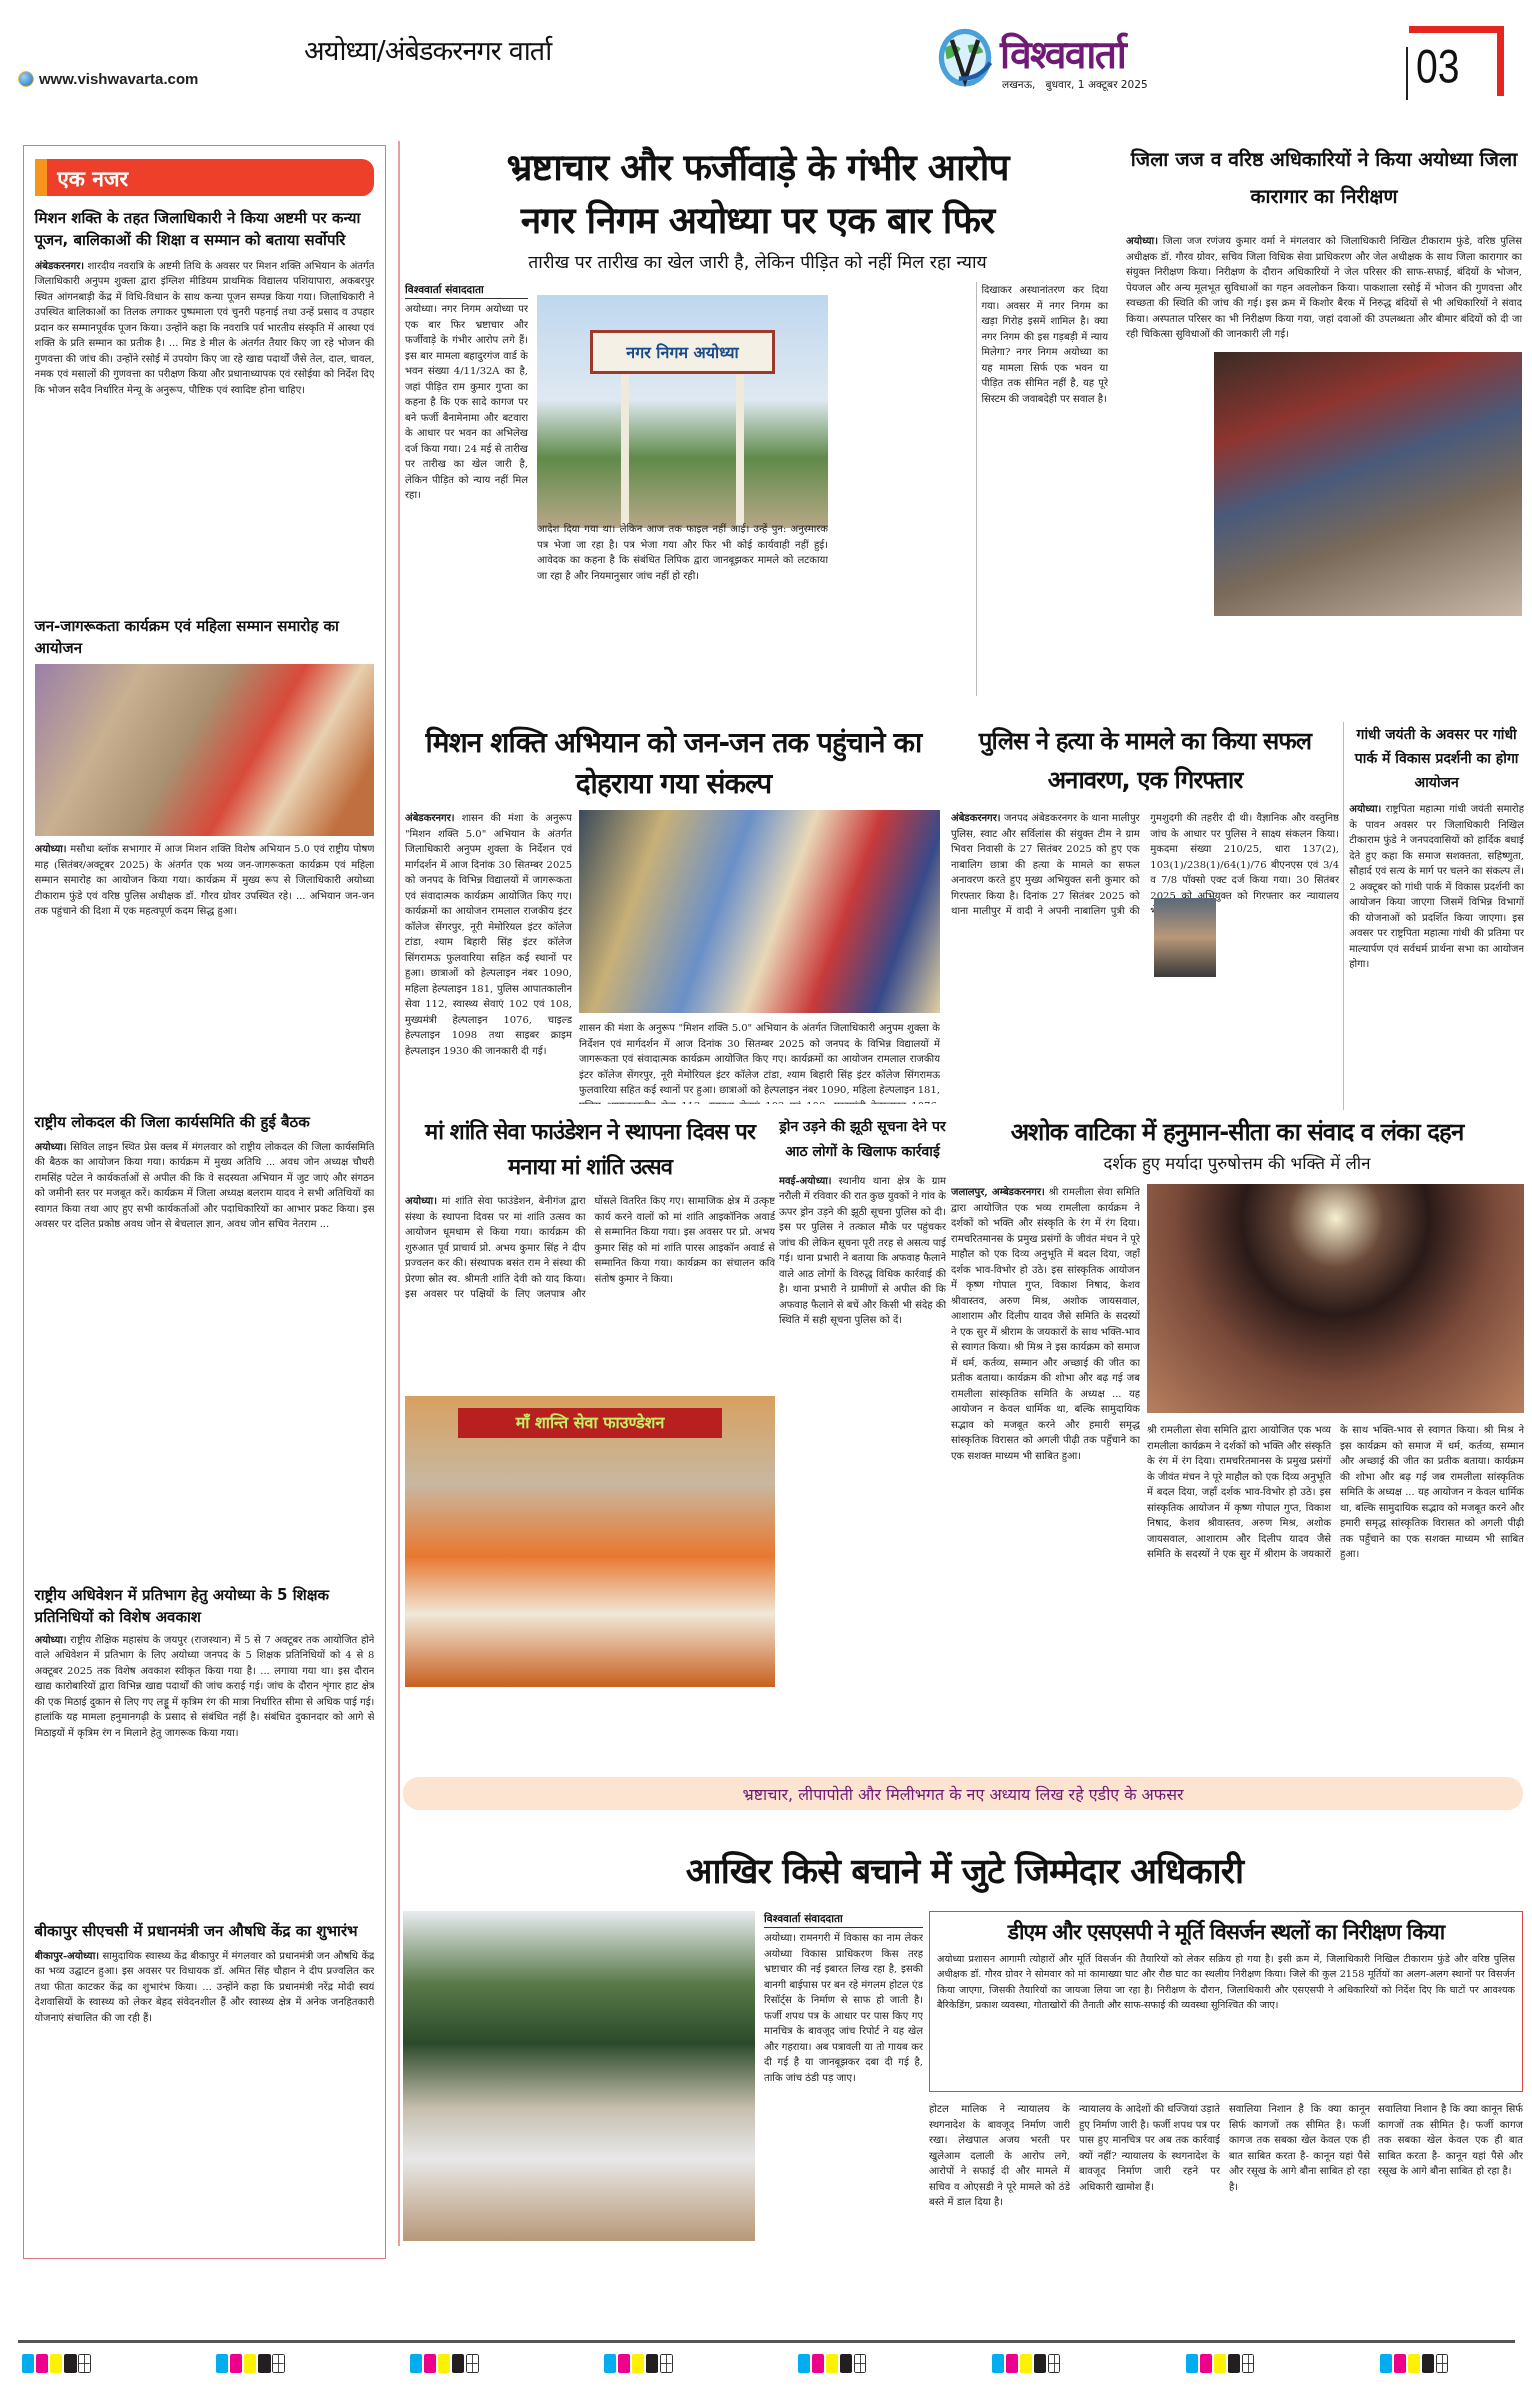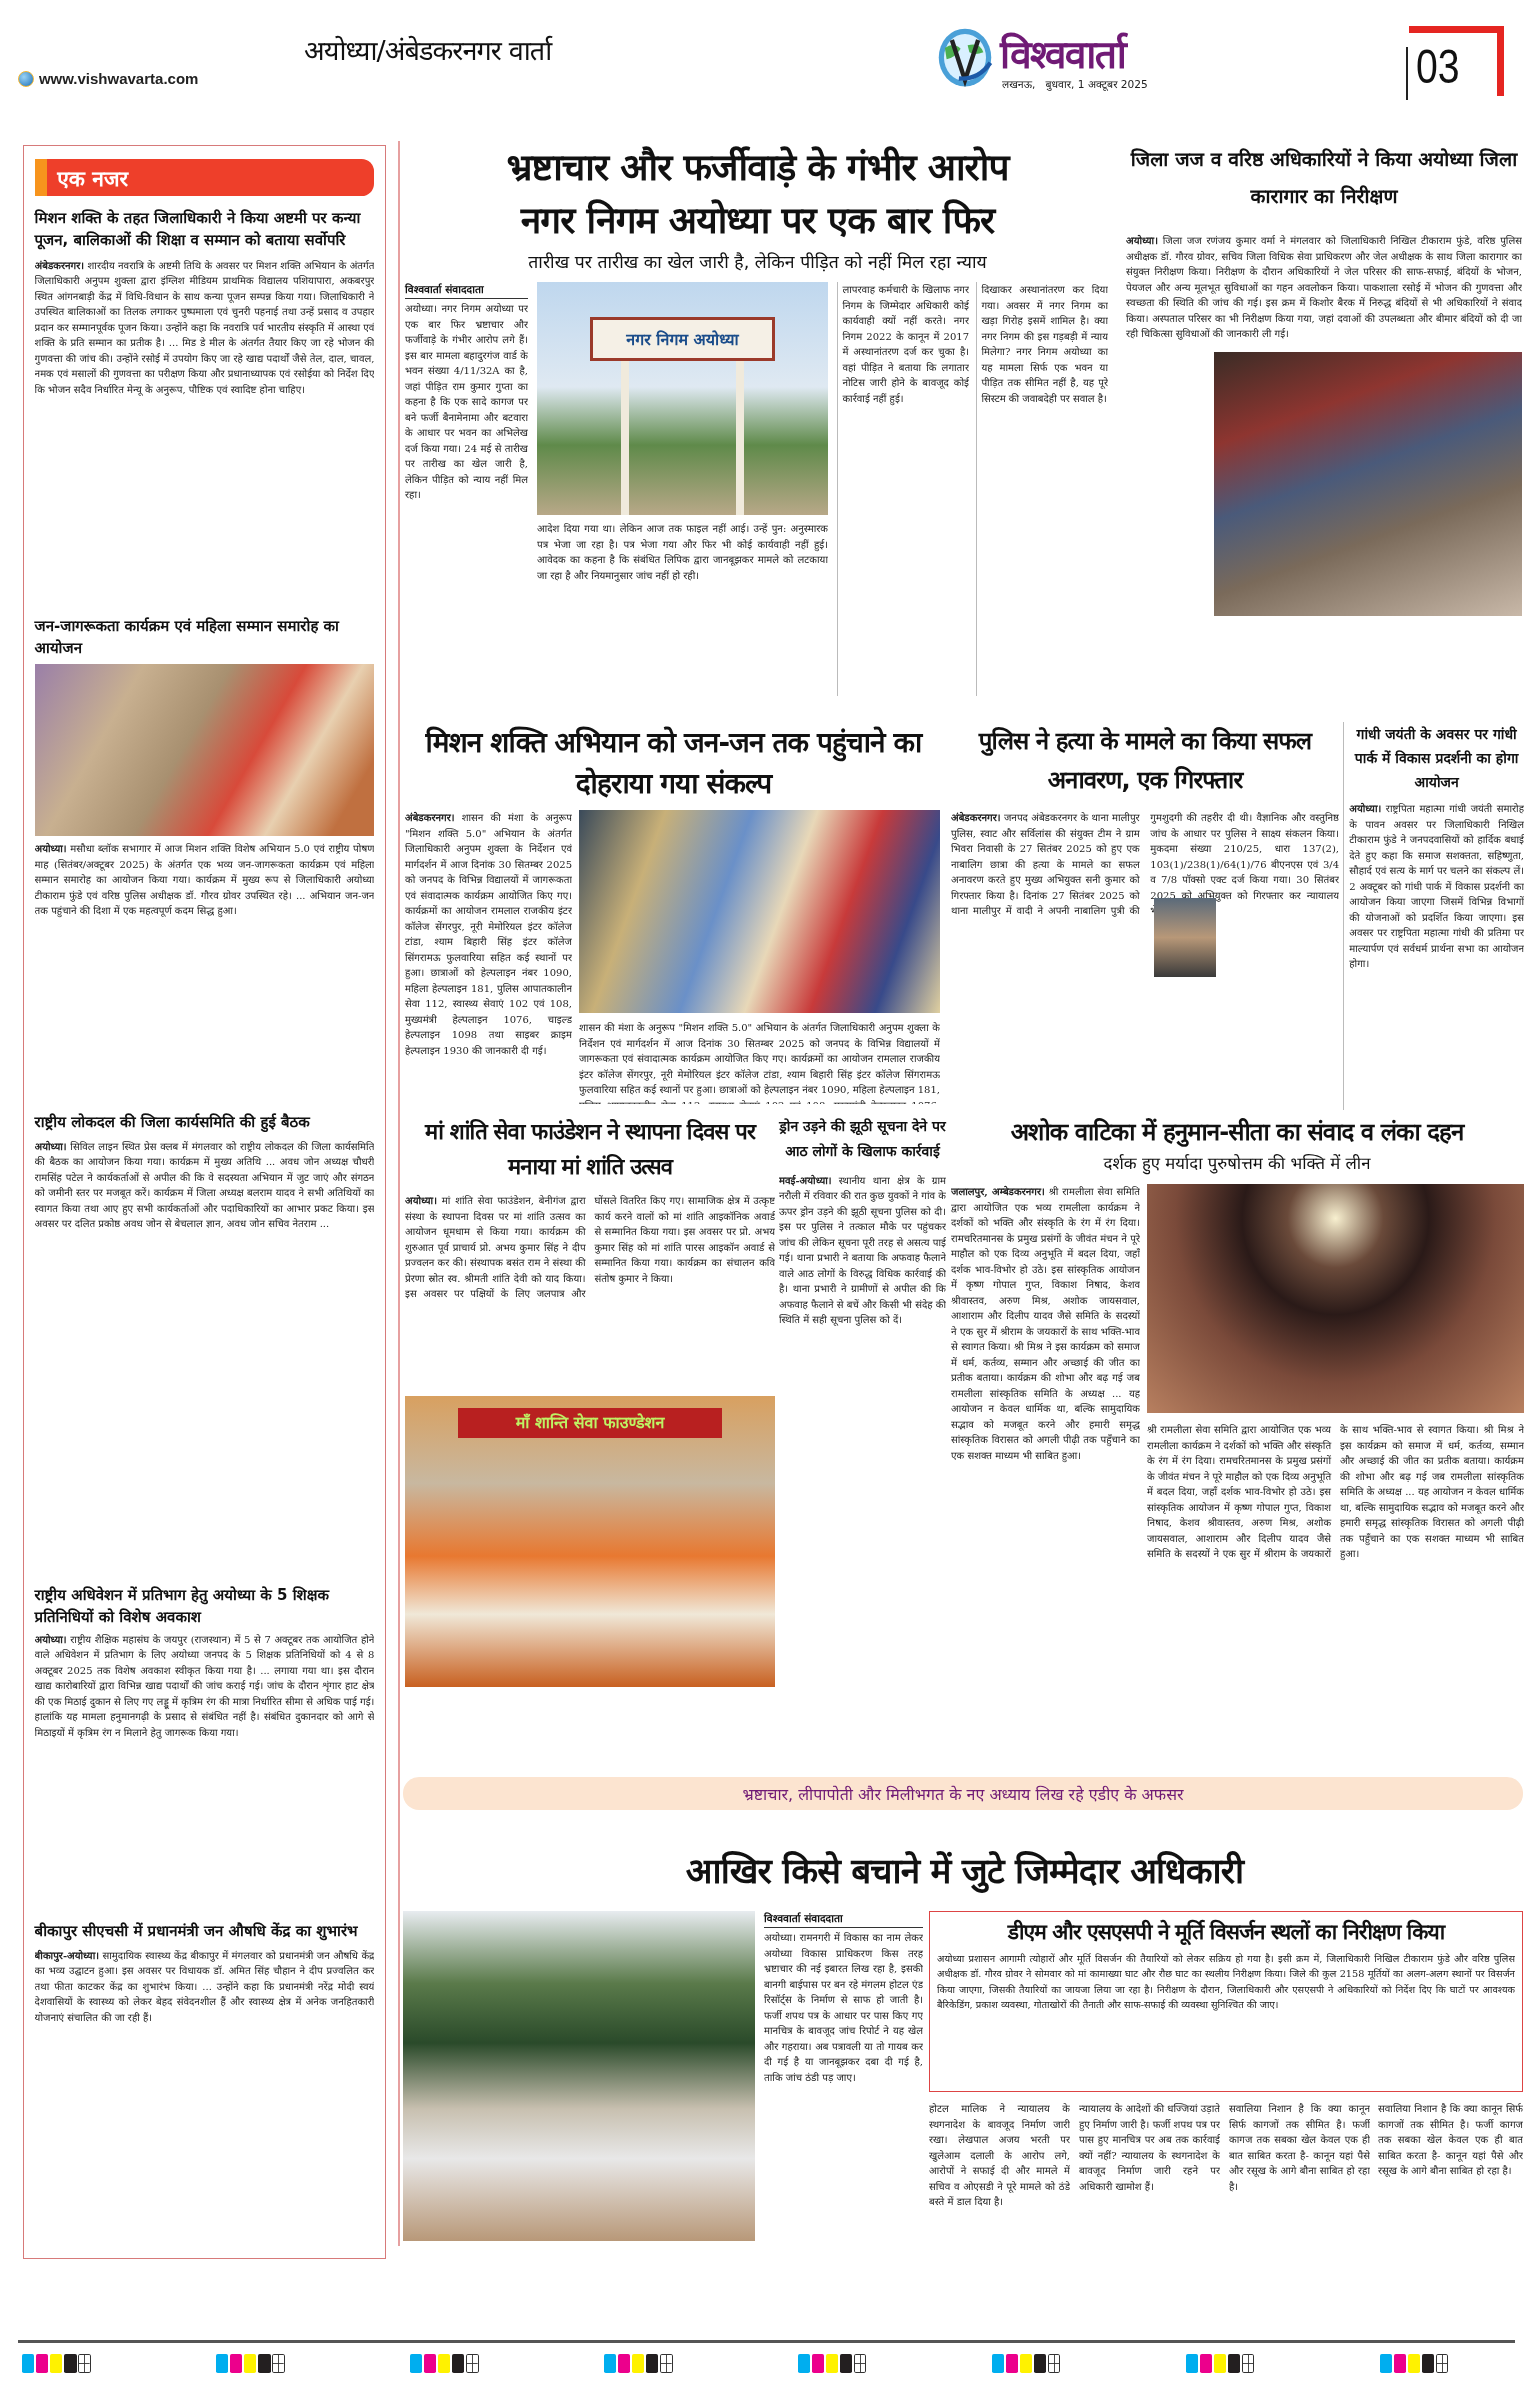--- a/index.html
+++ b/index.html
@@ -1,21 +1,21 @@
 <!DOCTYPE html>
 <html style="font-size:14px"><head>
 <meta charset="utf-8">
 <style>
   * { box-sizing: border-box; margin: 0; padding: 0; }
   body { width: 1532px; height: 2389px; background: #fff; font-family: "DejaVu Sans", sans-serif; color: #111; position: relative; overflow: hidden; }
   .abs { position: absolute; }
   .body-text { font-family: "DejaVu Serif", serif; font-size: 10px; line-height: 15.5px; text-align: justify; color: #222; }
   .body-text b { font-weight: bold; }
   .hl-xl { font-family: "DejaVu Sans", sans-serif; font-weight: bold; text-align: center; color: #111; letter-spacing: -0.9px; }
-  .photo { background: linear-gradient(135deg,#8a7b68,#c9b89a 40%,#6e6252 70%,#a29578); }
+  .photo { background: linear-gradient(135deg,#8a7b68,#c9b89a 40%,#6e6252 70%,#a29578); margin-top: 13px; }
   .dark-photo { background: linear-gradient(160deg,#201a16,#5a3b28 35%,#8a6a44 60%,#2a2018); }
   .byline { font-family: "DejaVu Sans", sans-serif; font-weight: bold; font-size: 10.6px; border-bottom: 0.9px solid #333; padding-bottom: 1.8px; margin-bottom: 2.6px; }
   .col-rule { border-left: 0.9px solid #bbb; }
   .side-box { border: 1.8px solid #d77a7a; }
   .side-h { font-family: "DejaVu Sans", sans-serif; font-weight: bold; font-size: 16.7px; line-height: 25px; color: #111; }
   .reg-block { display: inline-flex; gap: 1.8px; align-items: center; margin-right: 53px; }
   .reg-block span { width: 12.3px; height: 19.4px; border-radius: 1.8px; display: inline-block; }
 </style>
 </head>
 <body>
@@ -86,21 +86,20 @@
     <div class="byline">विश्ववार्ता संवाददाता</div>
     <div class="body-text" style="height:410px;overflow:hidden;">अयोध्या। नगर निगम अयोध्या पर एक बार फिर भ्रष्टाचार और फर्जीवाड़े के गंभीर आरोप लगे हैं। इस बार मामला बहादुरगंज वार्ड के भवन संख्या 4/11/32A का है, जहां पीड़ित राम कुमार गुप्ता का कहना है कि एक सादे कागज पर बने फर्जी बैनामेनामा और बटवारा के आधार पर भवन का अभिलेख दर्ज किया गया। 24 मई से तारीख पर तारीख का खेल जारी है, लेकिन पीड़ित को न्याय नहीं मिल रहा।</div>
   </div>
   <div class="abs photo" style="left:132px;top:141px;width:291px;height:233px;background:linear-gradient(180deg,#bfd7ee 0%,#dfe9f2 45%,#5f8a4a 70%,#b8a888 100%);">
     <div style="position:absolute;left:53px;top:35px;width:185px;height:44px;background:#f5f0e6;border:3.5px solid #9b3a2a;display:flex;align-items:center;justify-content:center;">
       <span style="font-size:16px;font-weight:bold;color:#1a4c8a;">नगर निगम अयोध्या</span>
     </div>
     <div style="position:absolute;left:84px;top:79px;width:123px;height:154px;border-left:8.8px solid #f0eadc;border-right:8.8px solid #f0eadc;"></div>
   </div>
   <div class="abs body-text" style="left:132px;top:380px;width:291px;height:176px;overflow:hidden;">आदेश दिया गया था। लेकिन आज तक फाइल नहीं आई। उन्हें पुन: अनुस्मारक पत्र भेजा जा रहा है। पत्र भेजा गया और फिर भी कोई कार्यवाही नहीं हुई। आवेदक का कहना है कि संबंधित लिपिक द्वारा जानबूझकर मामले को लटकाया जा रहा है और नियमानुसार जांच नहीं हो रही।</div>
-  <div class="abs body-text col-rule" style="left:432px;top:141px;width:132px;height:414px;overflow:hidden;padding-left:4.4px;">लापरवाह कर्मचारी के खिलाफ नगर निगम के जिम्मेदार अधिकारी कोई कार्यवाही क्यों नहीं करते। नगर निगम 2022 के कानून में 2017 में अस्थानांतरण दर्ज कर चुका है। वहां पीड़ित ने बताया कि लगातार नोटिस जारी होने के बावजूद कोई कार्रवाई नहीं हुई।</div>
   <div class="abs body-text col-rule" style="left:571px;top:141px;width:132px;height:414px;overflow:hidden;padding-left:4.4px;">दिखाकर अस्थानांतरण कर दिया गया। अवसर में नगर निगम का खड़ा गिरोह इसमें शामिल है। क्या नगर निगम की इस गड़बड़ी में न्याय मिलेगा? नगर निगम अयोध्या का यह मामला सिर्फ एक भवन या पीड़ित तक सीमित नहीं है, यह पूरे सिस्टम की जवाबदेही पर सवाल है।</div>
 </div>
 
 <div class="abs" style="left:1126px;top:141px;width:396px;height:572px;">
   <div style="text-align:center;font-size:19.4px;line-height:37px;font-weight:bold;">जिला जज व वरिष्ठ अधिकारियों ने किया अयोध्या जिला कारागार का निरीक्षण</div>
   <div class="abs body-text" style="left:0;top:92px;width:396px;height:471px;overflow:hidden;"><b>अयोध्या।</b> <span>जिला जज रणंजय कुमार वर्मा ने मंगलवार को जिलाधिकारी निखिल टीकाराम फुंडे, वरिष्ठ पुलिस अधीक्षक डॉ. गौरव ग्रोवर, सचिव जिला विधिक सेवा प्राधिकरण और जेल अधीक्षक के साथ जिला कारागार का संयुक्त निरीक्षण किया। निरीक्षण के दौरान अधिकारियों ने जेल परिसर की साफ-सफाई, बंदियों के भोजन, पेयजल और अन्य मूलभूत सुविधाओं का गहन अवलोकन किया। पाकशाला रसोई में भोजन की गुणवत्ता और स्वच्छता की स्थिति की जांच की गई। इस क्रम में किशोर बैरक में निरुद्ध बंदियों से भी अधिकारियों ने संवाद किया। अस्पताल परिसर का भी निरीक्षण किया गया, जहां दवाओं की उपलब्धता और बीमार बंदियों को दी जा रही चिकित्सा सुविधाओं की जानकारी ली गई।</span></div>
   <div class="abs dark-photo" style="left:88px;top:211px;width:308px;height:264px;background:linear-gradient(160deg,#3a2c26 0%,#8e3530 25%,#4a5a7a 45%,#7a6a5a 65%,#c8b8a8 100%);"></div>
 </div>
 
 <div class="abs" style="left:405px;top:722px;width:537px;height:388px;">

